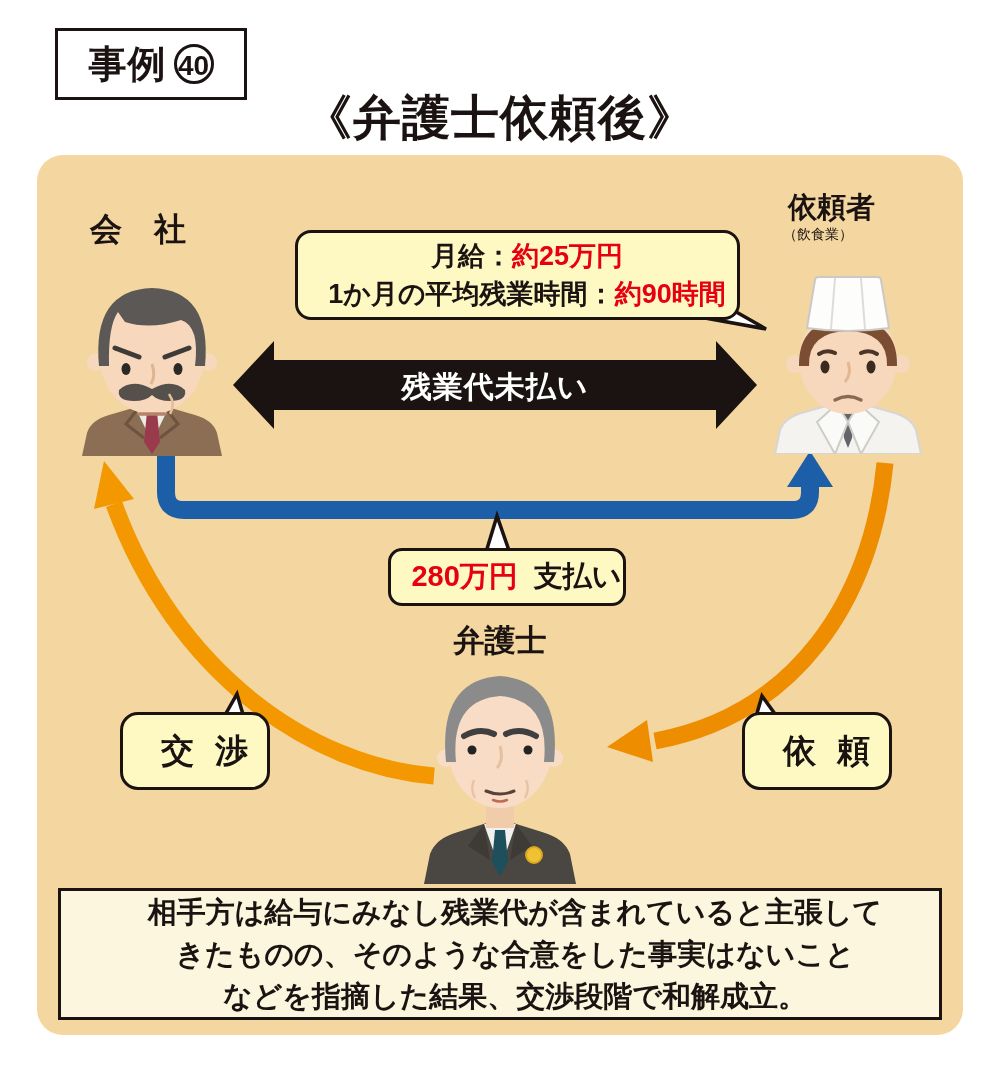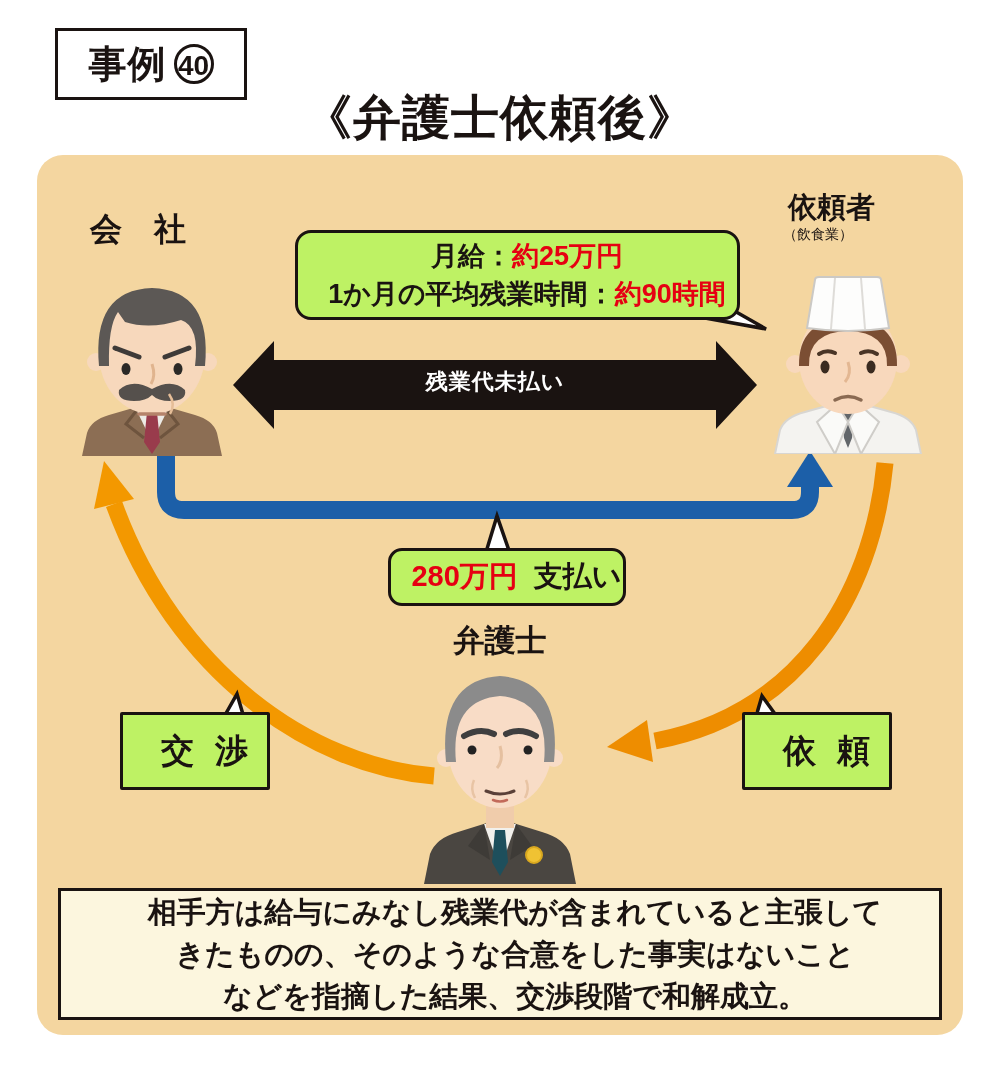--- a/index.html
+++ b/index.html
@@ -26,31 +26,31 @@
   .client-sublabel{position:absolute;left:783px;top:226px;font-size:14px;font-weight:normal;z-index:2;}
   .lawyer-label{position:absolute;left:420px;top:620px;width:160px;text-align:center;font-size:31px;font-weight:bold;z-index:2;}
 
   
   .arrow-layer{position:absolute;left:0;top:0;width:1000px;height:1069px;z-index:1;}
   .tail-layer{position:absolute;left:0;top:0;width:1000px;height:1069px;z-index:4;pointer-events:none;}
   .avatar{position:absolute;z-index:3;}
 
   
   .dispute-label{position:absolute;left:345px;top:367px;width:300px;text-align:center;
-    font-size:22px;font-weight:bold;color:#ffffff;z-index:2;letter-spacing:1px;}
+    font-size:30px;font-weight:bold;color:#ffffff;z-index:2;letter-spacing:1px;}
 
   
-  .bubble{position:absolute;background:#bef264;border:3.5px solid #1A1311;z-index:5;box-sizing:border-box;padding-left:19px;}
+  .bubble{position:absolute;background:#fef9c3;border:3.5px solid #1A1311;z-index:5;box-sizing:border-box;padding-left:19px;}
   .info-bubble{left:295px;top:230px;width:445px;height:90px;border-radius:16px;
     display:flex;flex-direction:column;align-items:center;justify-content:center;}
   .bubble-line{font-size:27px;font-weight:bold;line-height:38px;white-space:nowrap;}
   .red{color:#E60012;}
   .payment-bubble{left:388px;top:548px;width:238px;height:58px;border-radius:14px;
     display:flex;align-items:center;justify-content:center;font-size:29px;font-weight:bold;white-space:nowrap;gap:16px;}
-  .tag-bubble{width:150px;height:78px;border-radius:2px;display:flex;align-items:center;justify-content:center;
+  .tag-bubble{width:150px;height:78px;border-radius:18px;display:flex;align-items:center;justify-content:center;
     font-size:33px;font-weight:bold;letter-spacing:6px;text-indent:6px;}
   .negotiation-bubble{left:120px;top:712px;}
   .request-bubble{left:742px;top:712px;}
 
   
   .summary-box{position:absolute;left:58px;top:888px;width:884px;height:132px;background:#FCF6DE;
     border:3px solid #1A1311;z-index:2;box-sizing:border-box;
     display:flex;flex-direction:column;align-items:center;justify-content:center;padding-left:30px;}
   .summary-line{font-size:29px;font-weight:bold;line-height:42px;white-space:nowrap;}
 </style>

